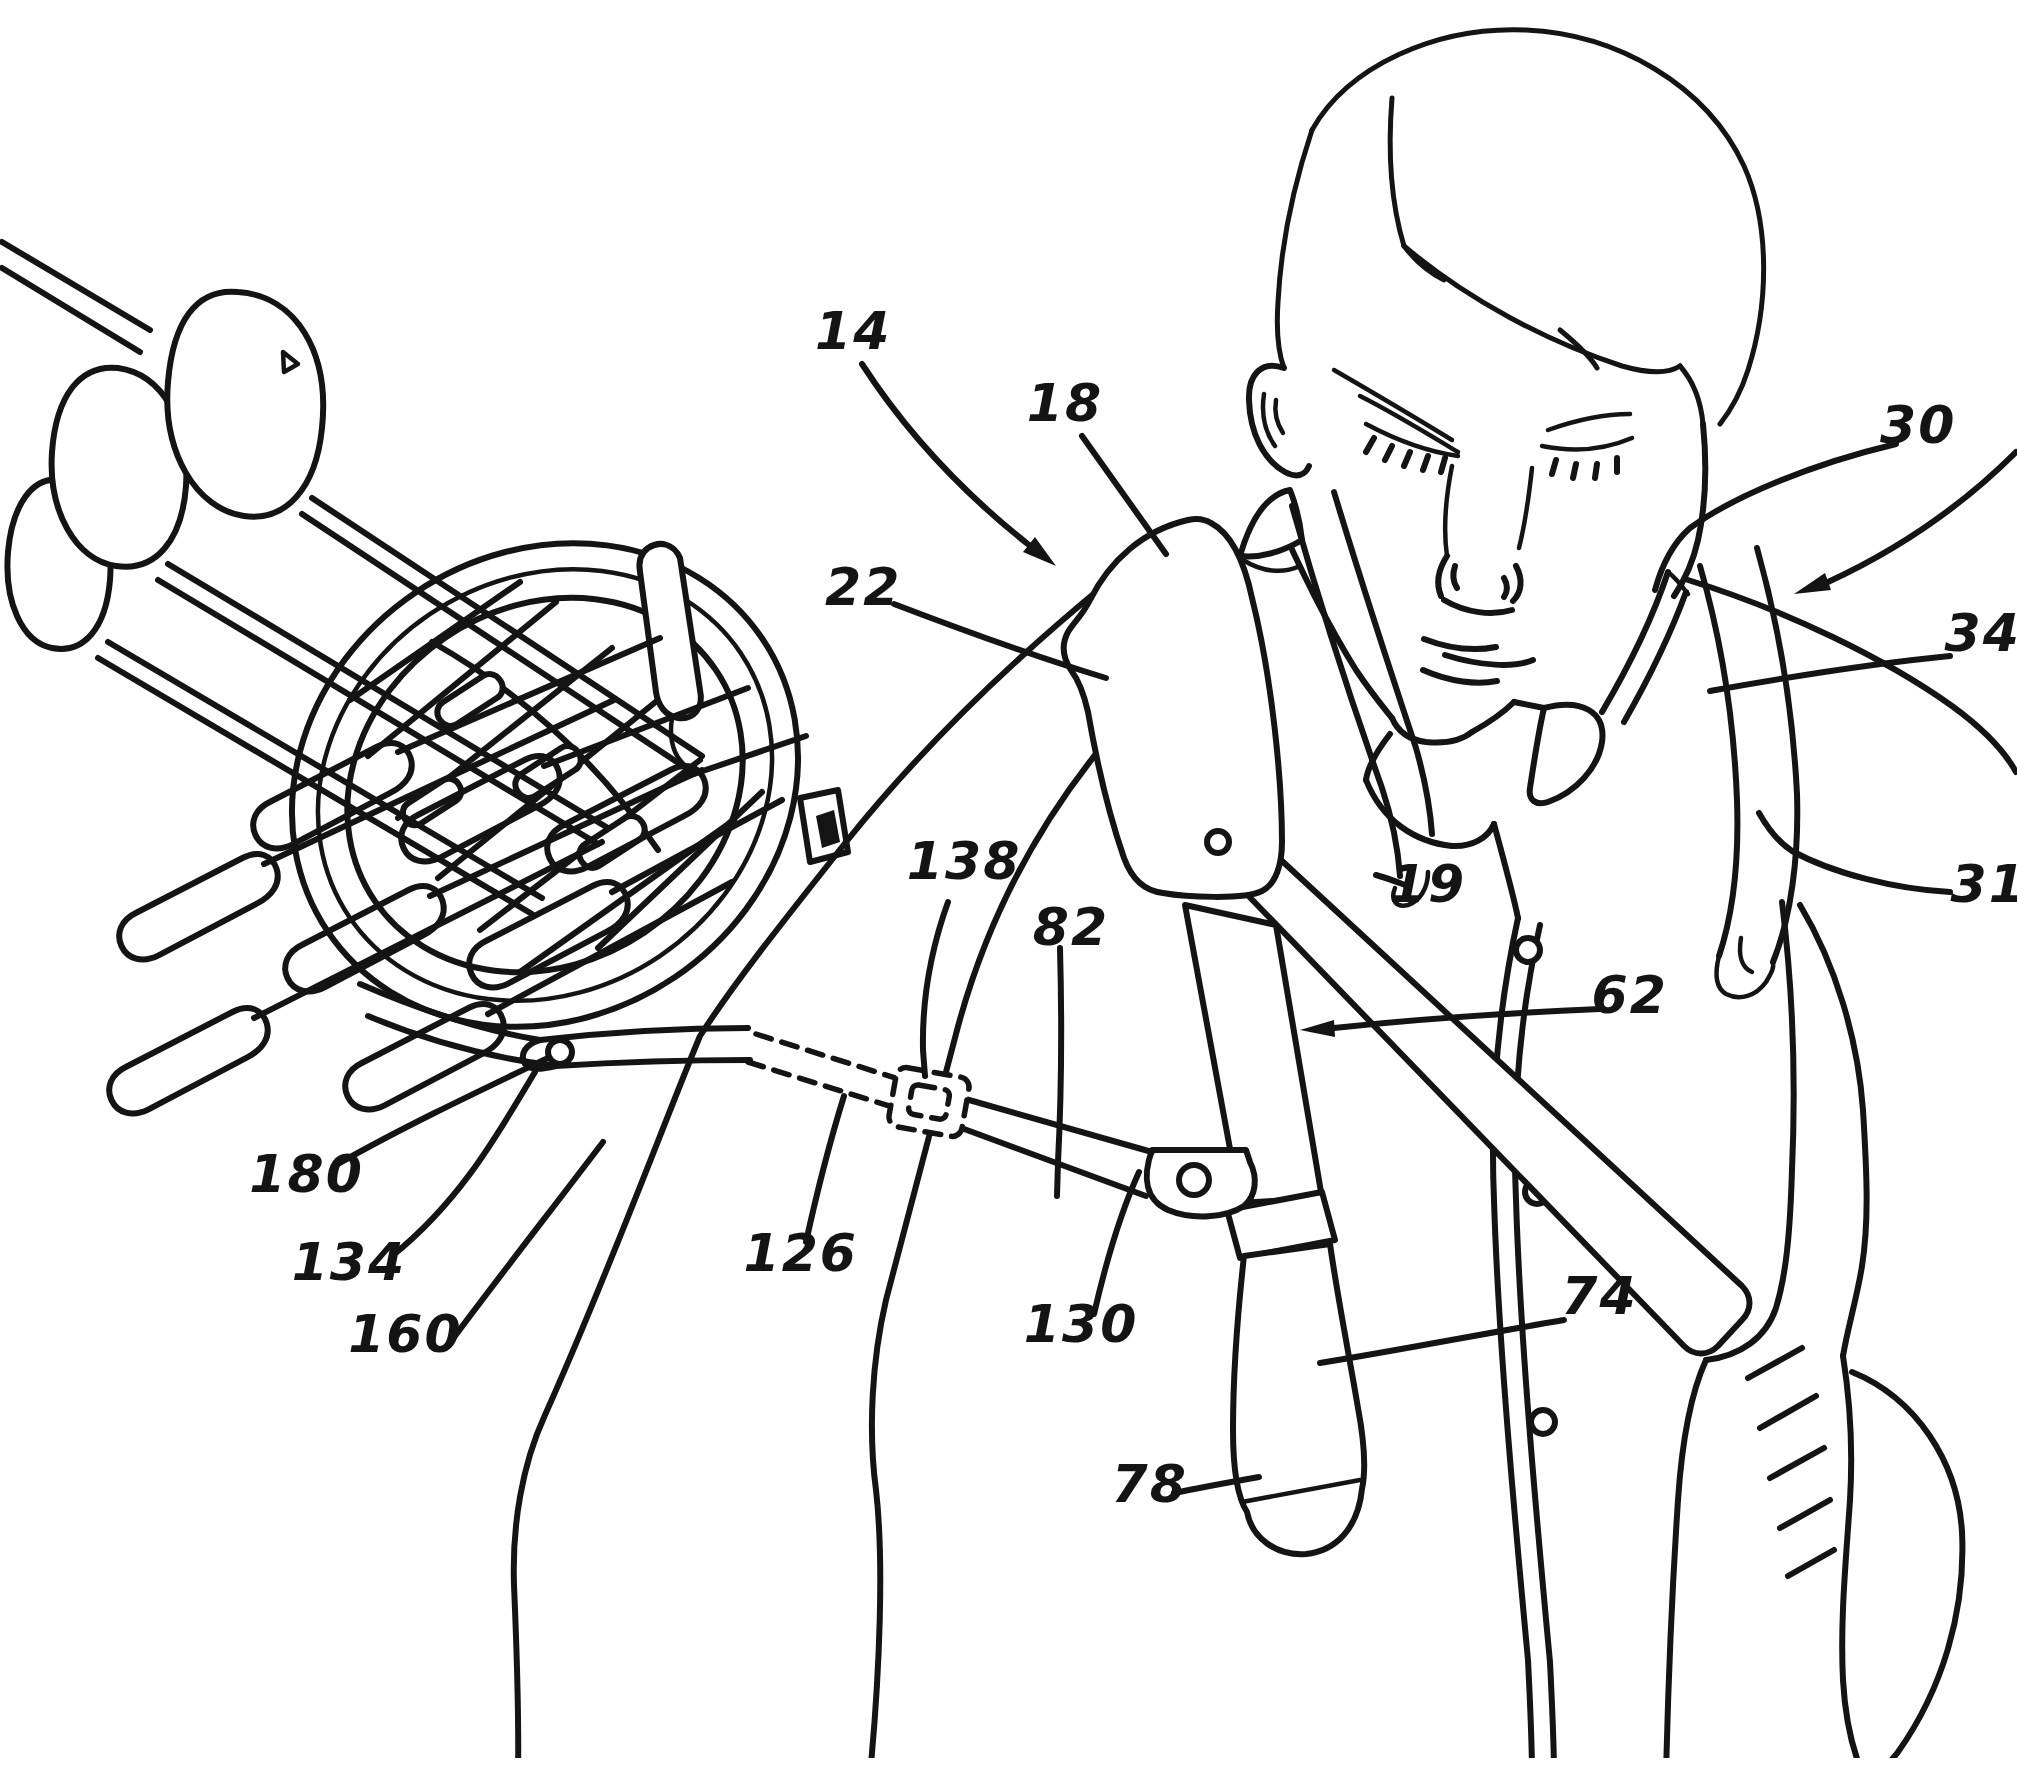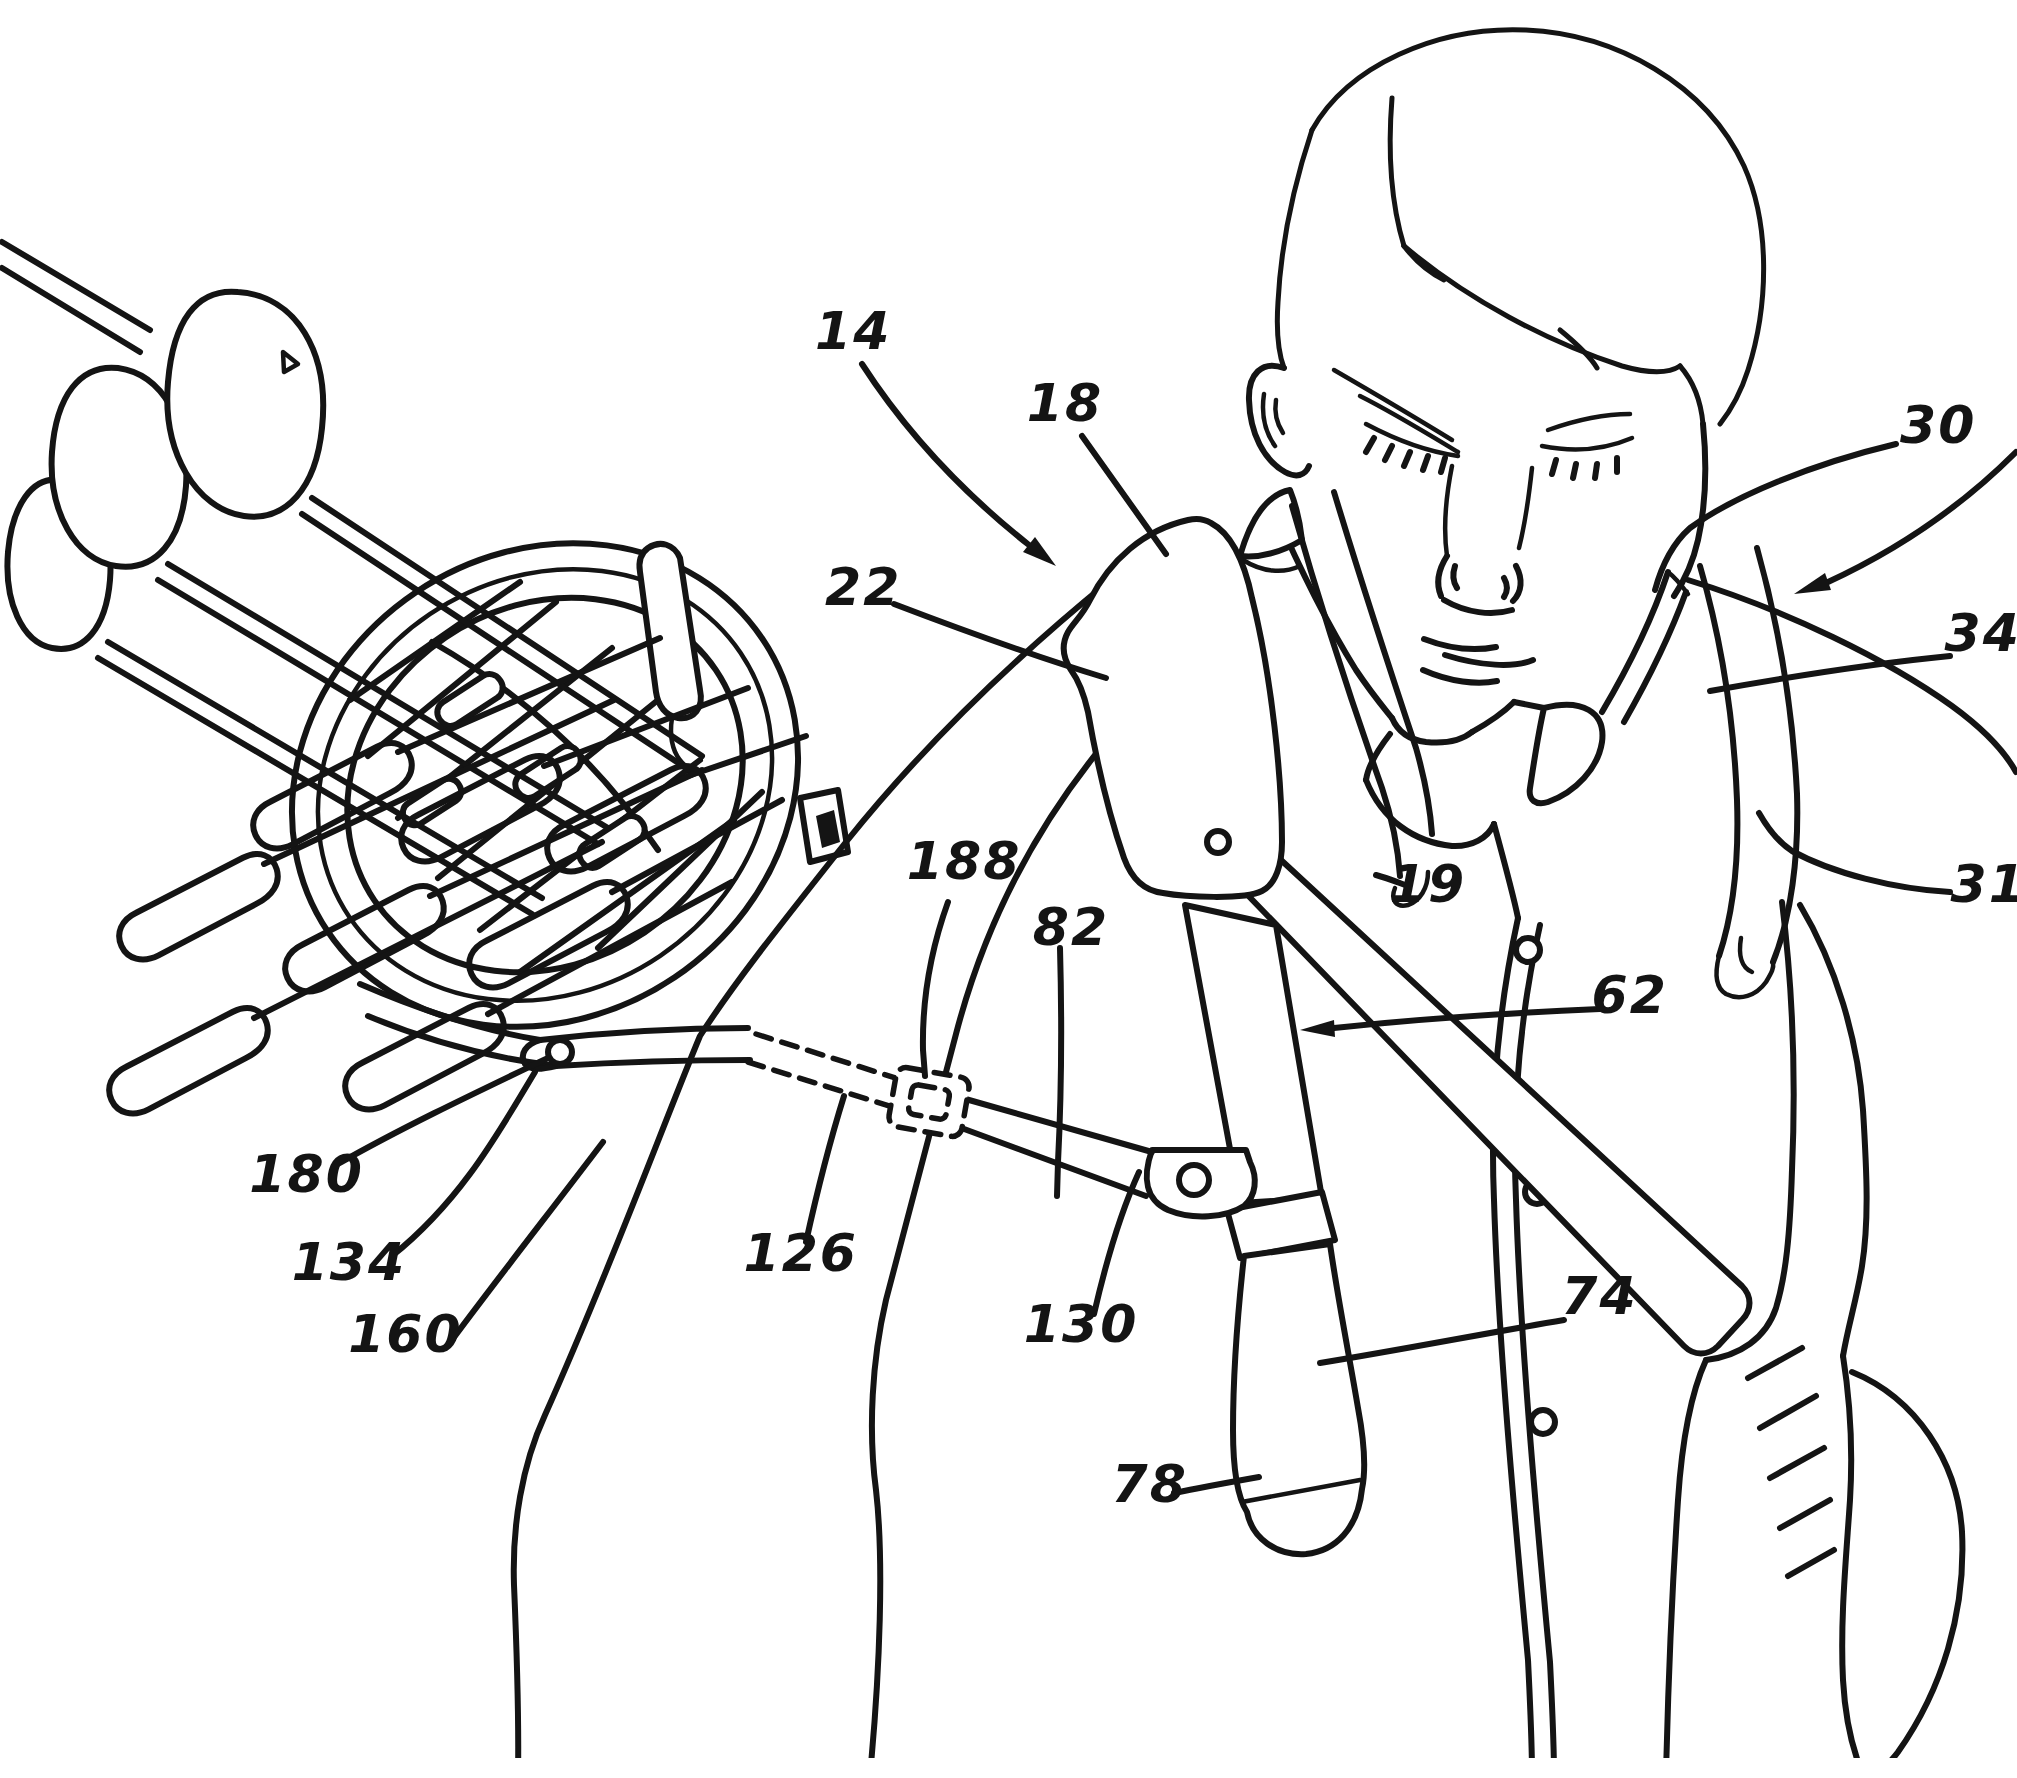--- a/index.html
+++ b/index.html
@@ -261,26 +261,26 @@
     <path d="M 452,1340 C 501,1274 553,1208 603,1142"></path>
     <path d="M 1564,1320 C 1487,1333 1400,1350 1320,1363"></path>
     <path d="M 1174,1493 C 1203,1487 1231,1482 1259,1477"></path>
   </g>
 </svg>
 
 <div id="labels">
       <div class="ref-label" style="left: 42.3%; top: 18.8%;">14</div>
       <div class="ref-label" style="left: 52.8%; top: 22.9%; text-align: right;">18</div>
       <div class="ref-label" style="left: 42.8%; top: 33.4%;">22</div>
-      <div class="ref-label" style="left: 95.1%; top: 24.2%; margin-left: 20px;">30</div>
+      <div class="ref-label" style="left: 95.1%; top: 24.2%;">30</div>
       <div class="ref-label" style="left: 98.3%; top: 36%;">34</div>
       <div class="ref-label" style="left: 98.6%; top: 50.3%;">31</div>
       <div class="ref-label" style="left: 70.8%; top: 50.3%;">19</div>
       <div class="ref-label" style="left: 80.8%; top: 56.6%;">62</div>
-      <div class="ref-label" style="left: 47.8%; top: 49%;">188</div>
+      <div class="ref-label" style="left: 47.8%; top: 49%;">138</div>
       <div class="ref-label" style="left: 53.1%; top: 51.9%; margin-top: 15px;">82</div>
       <div class="ref-label" style="left: 39.7%; top: 71.3%;">126</div>
       <div class="ref-label" style="left: 53.6%; top: 75.3%;">130</div>
       <div class="ref-label" style="left: 15.2%; top: 66.8%;">180</div>
       <div class="ref-label" style="left: 17.3%; top: 71.8%; font-style: italic;">134</div>
       <div class="ref-label" style="left: 20.1%; top: 75.9%;">160</div>
       <div class="ref-label" style="left: 79.3%; top: 73.7%;">74</div>
       <div class="ref-label" style="left: 57%; top: 84.4%;">78</div>
     </div>
 </div>

